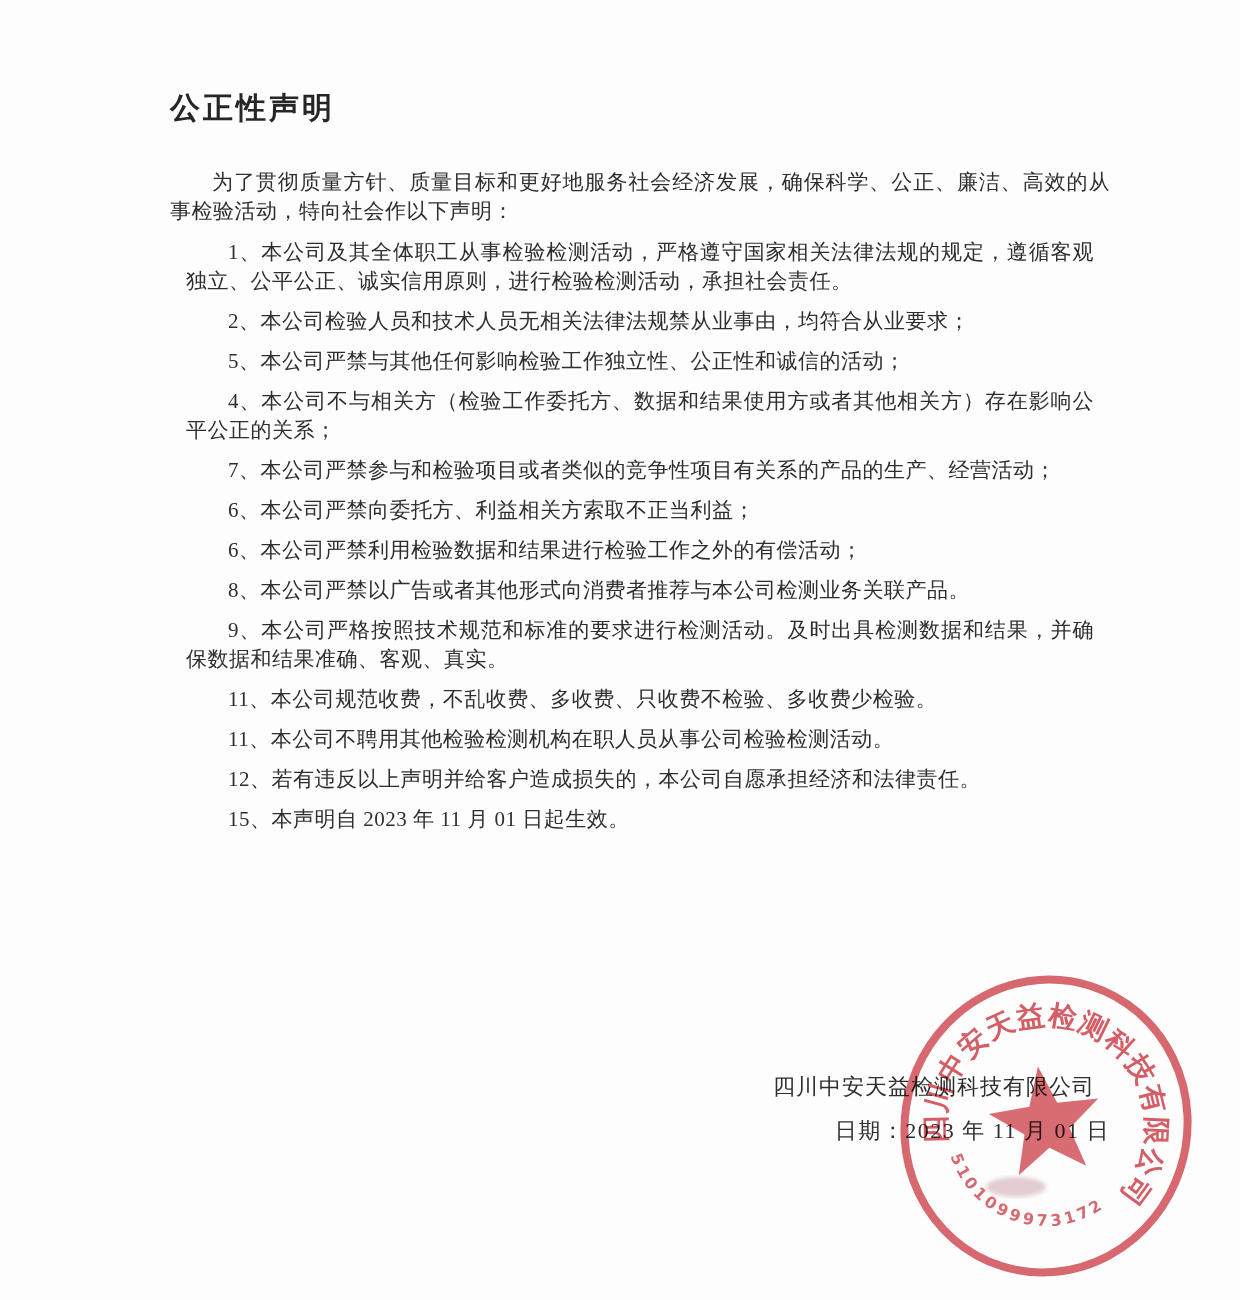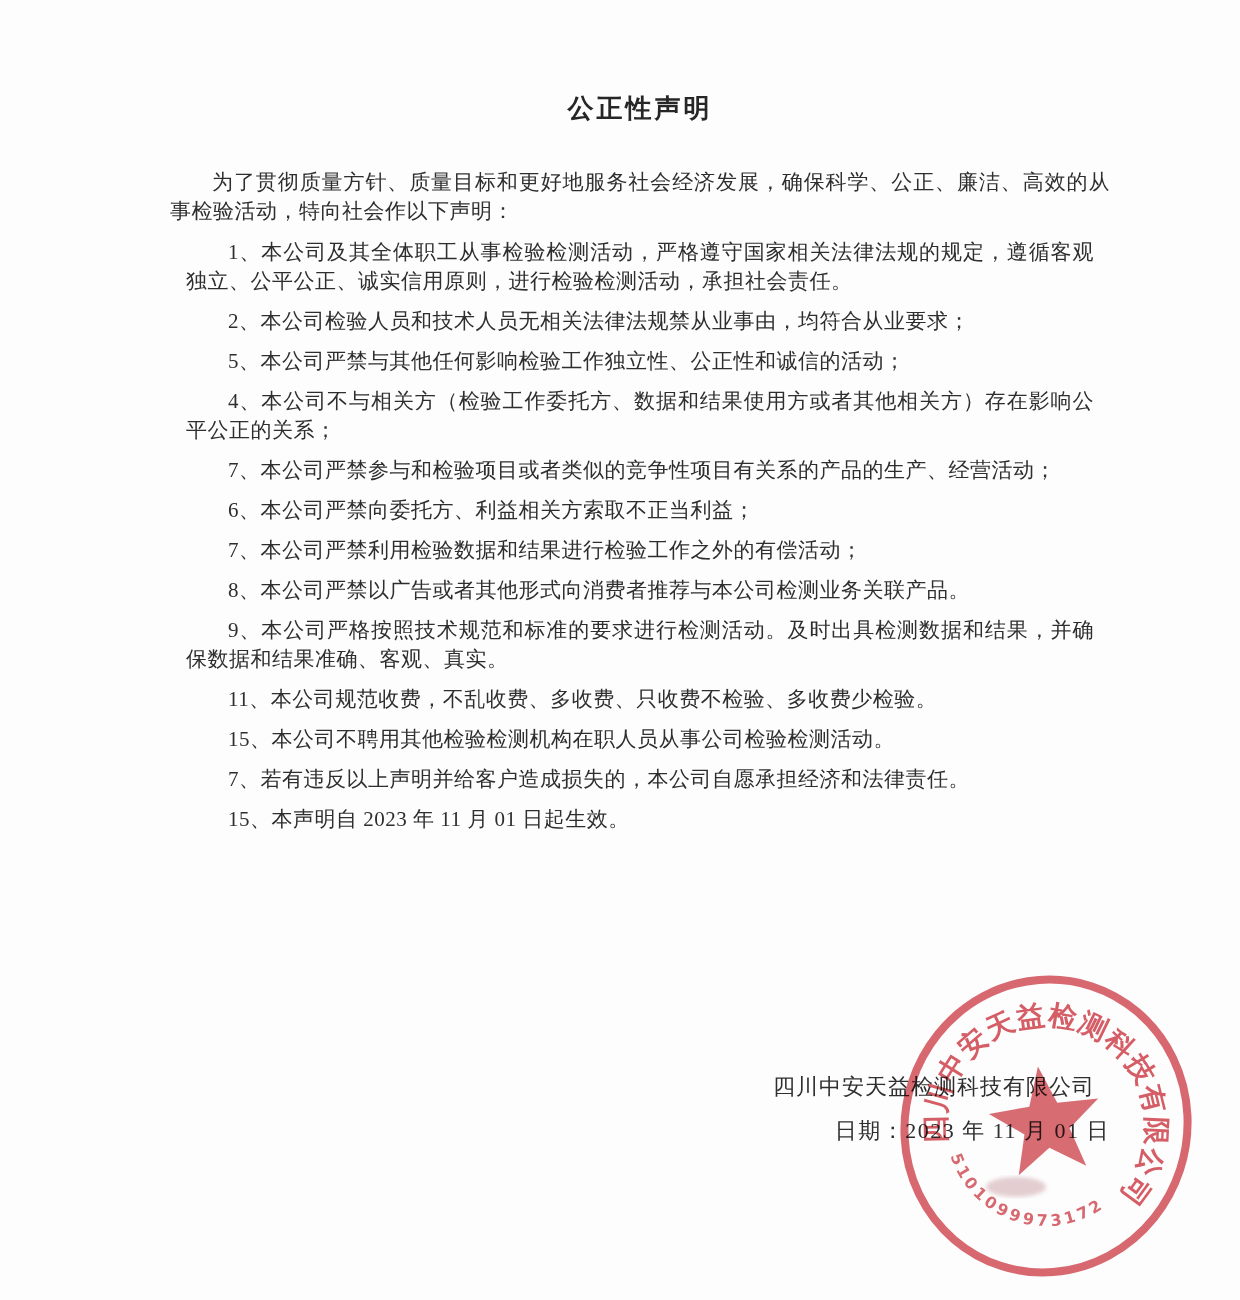--- a/index.html
+++ b/index.html
@@ -8,24 +8,24 @@
     width: 1240px;
     height: 1300px;
     background: #fdfdfd;
     overflow: hidden;
     font-family: "Liberation Serif", "DejaVu Serif", serif;
     color: #2e2e2e;
   }
   .content { padding: 0 130px 0 170px; }
   .doc-title {
     font-family: "DejaVu Sans", "Liberation Sans", sans-serif;
-    font-size: 26px;
+    font-size: 30px;
     font-weight: 600;
     letter-spacing: 3px;
-    text-align: center;
+    text-align: left;
     line-height: 40px;
     margin: 88px 0 0 0;
     color: #262626;
   }
   .para {
     font-size: 21px;
     line-height: 29px;
     text-align: justify;
     text-indent: 2em;
     margin: 11px 16px;
@@ -74,26 +74,26 @@
     <h1 class="doc-title">公正性声明</h1>
 
     <p class="para intro">为了贯彻质量方针、质量目标和更好地服务社会经济发展，确保科学、公正、廉洁、高效的从事检验活动，特向社会作以下声明：</p>
 
     <p class="para">1、本公司及其全体职工从事检验检测活动，严格遵守国家相关法律法规的规定，遵循客观独立、公平公正、诚实信用原则，进行检验检测活动，承担社会责任。</p>
     <p class="para">2、本公司检验人员和技术人员无相关法律法规禁从业事由，均符合从业要求；</p>
     <p class="para">5、本公司严禁与其他任何影响检验工作独立性、公正性和诚信的活动；</p>
     <p class="para">4、本公司不与相关方（检验工作委托方、数据和结果使用方或者其他相关方）存在影响公平公正的关系；</p>
     <p class="para">7、本公司严禁参与和检验项目或者类似的竞争性项目有关系的产品的生产、经营活动；</p>
     <p class="para">6、本公司严禁向委托方、利益相关方索取不正当利益；</p>
-    <p class="para">7、本公司严禁利用检验数据和结果进行检验工作之外的有偿活动；</p>
+    <p class="para">6、本公司严禁利用检验数据和结果进行检验工作之外的有偿活动；</p>
     <p class="para">8、本公司严禁以广告或者其他形式向消费者推荐与本公司检测业务关联产品。</p>
     <p class="para">9、本公司严格按照技术规范和标准的要求进行检测活动。及时出具检测数据和结果，并确保数据和结果准确、客观、真实。</p>
     <p class="para">11、本公司规范收费，不乱收费、多收费、只收费不检验、多收费少检验。</p>
-    <p class="para">15、本公司不聘用其他检验检测机构在职人员从事公司检验检测活动。</p>
-    <p class="para">7、若有违反以上声明并给客户造成损失的，本公司自愿承担经济和法律责任。</p>
+    <p class="para">11、本公司不聘用其他检验检测机构在职人员从事公司检验检测活动。</p>
+    <p class="para">12、若有违反以上声明并给客户造成损失的，本公司自愿承担经济和法律责任。</p>
     <p class="para">15、本声明自 2023 年 11 月 01 日起生效。</p>
   </div>
 
   <div class="signature">
     <div class="sig-company">四川中安天益检测科技有限公司</div>
     <div class="sig-date">日期：2023 年 11 月 01 日</div>
   </div>
 
   <svg class="stamp" viewBox="0 0 310 310" xmlns="http://www.w3.org/2000/svg">
     <defs>

